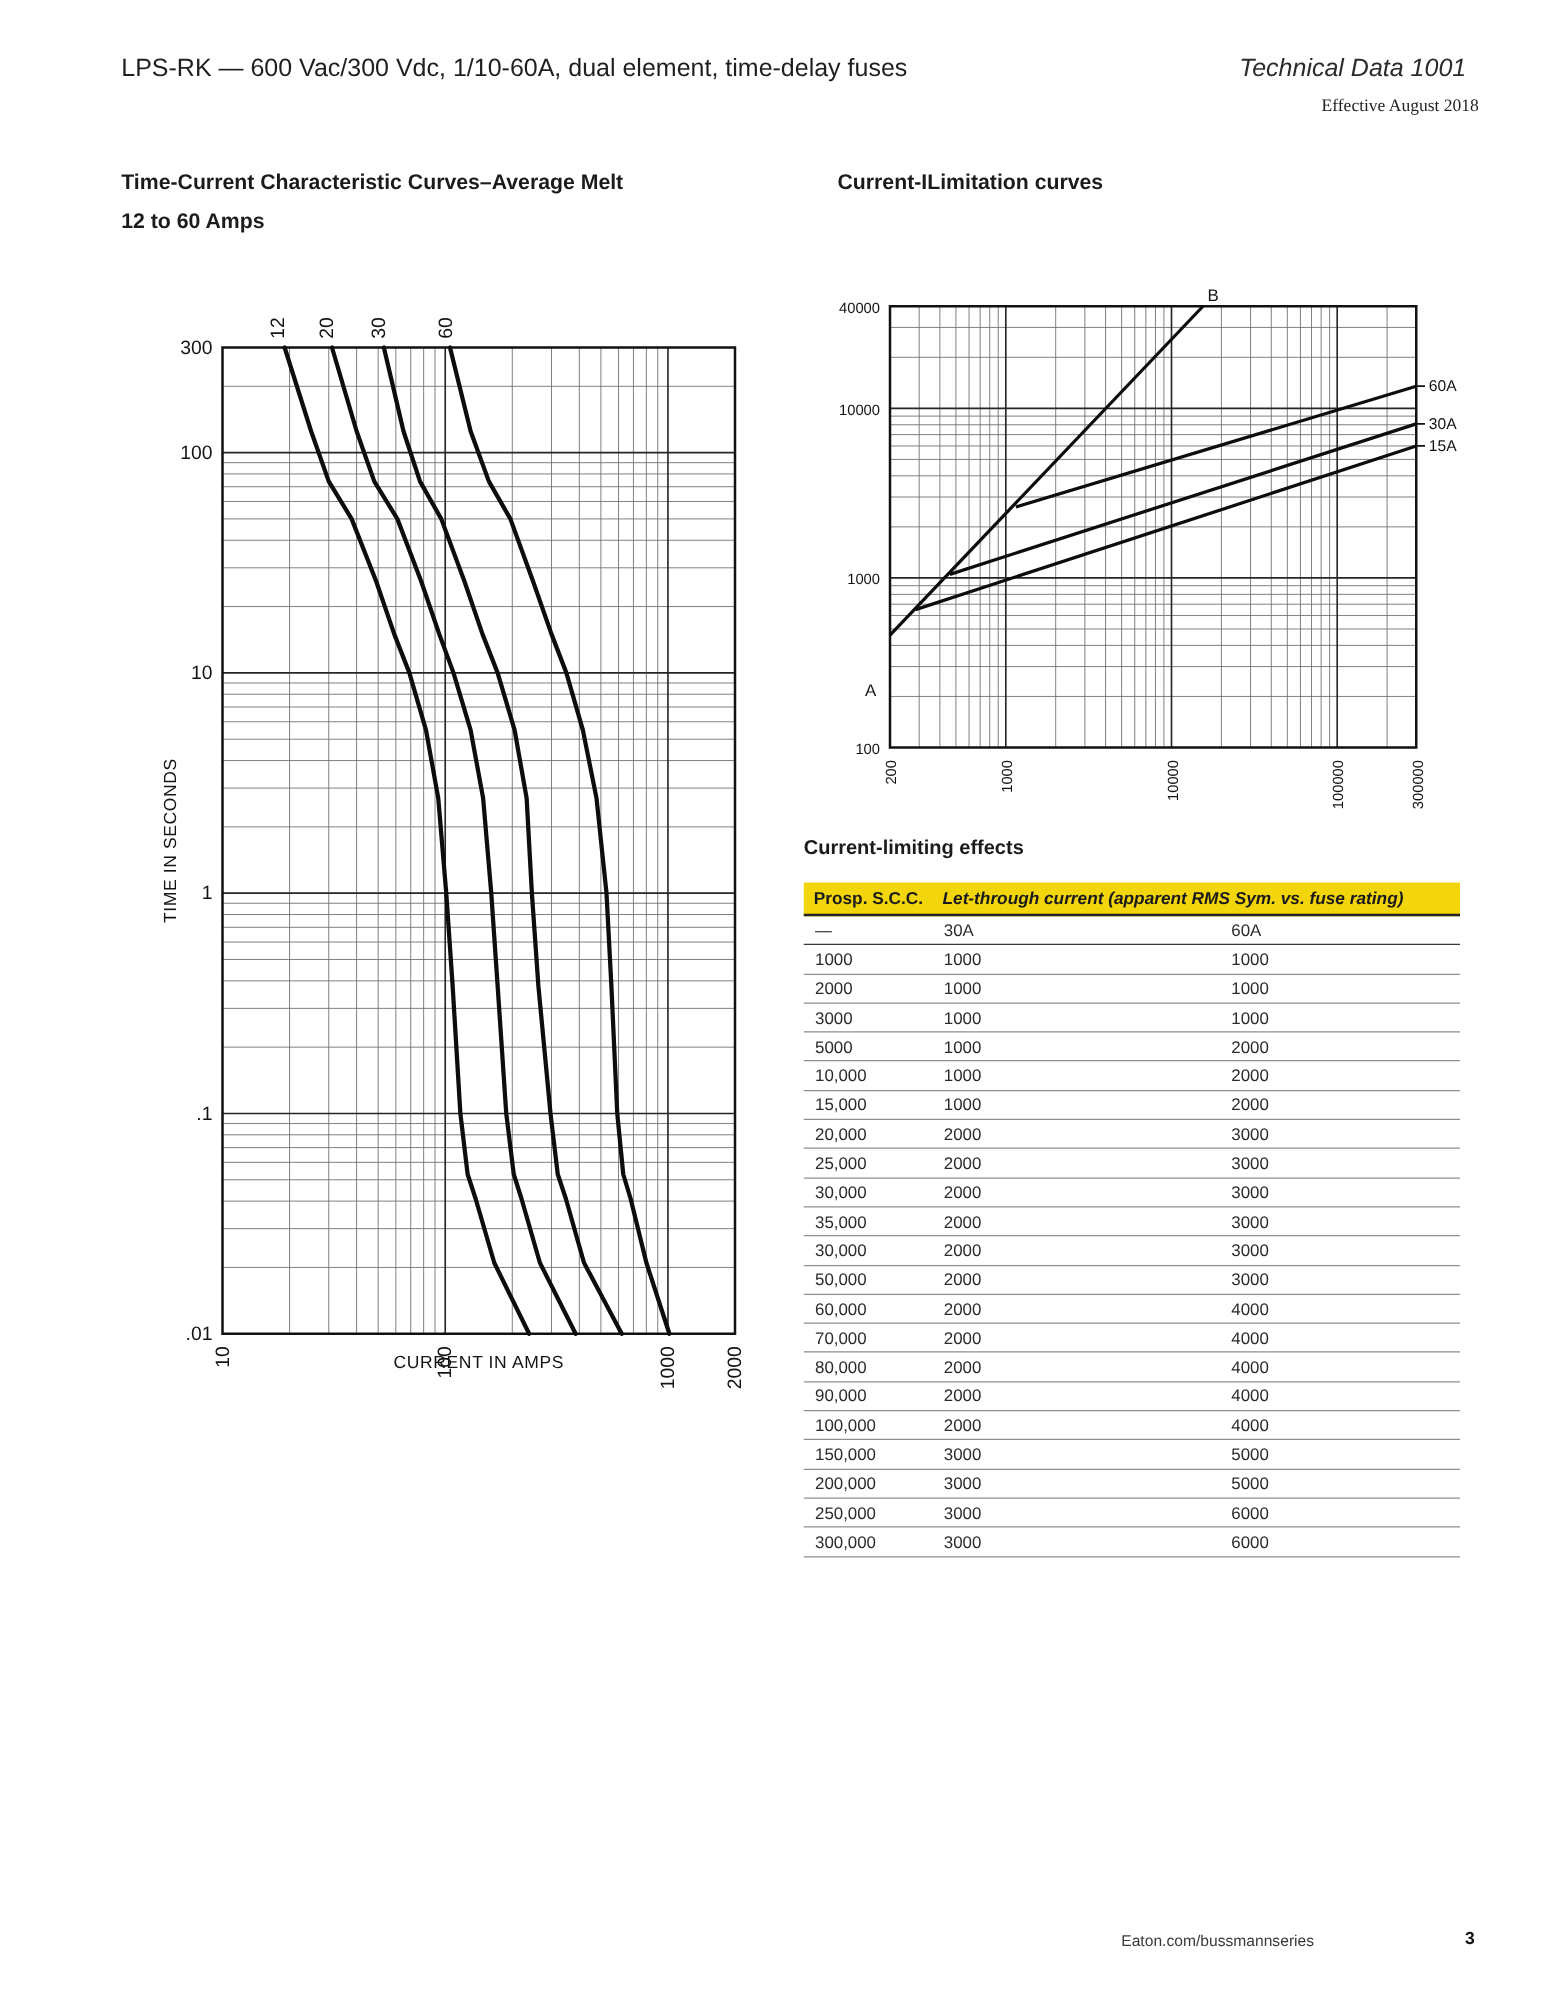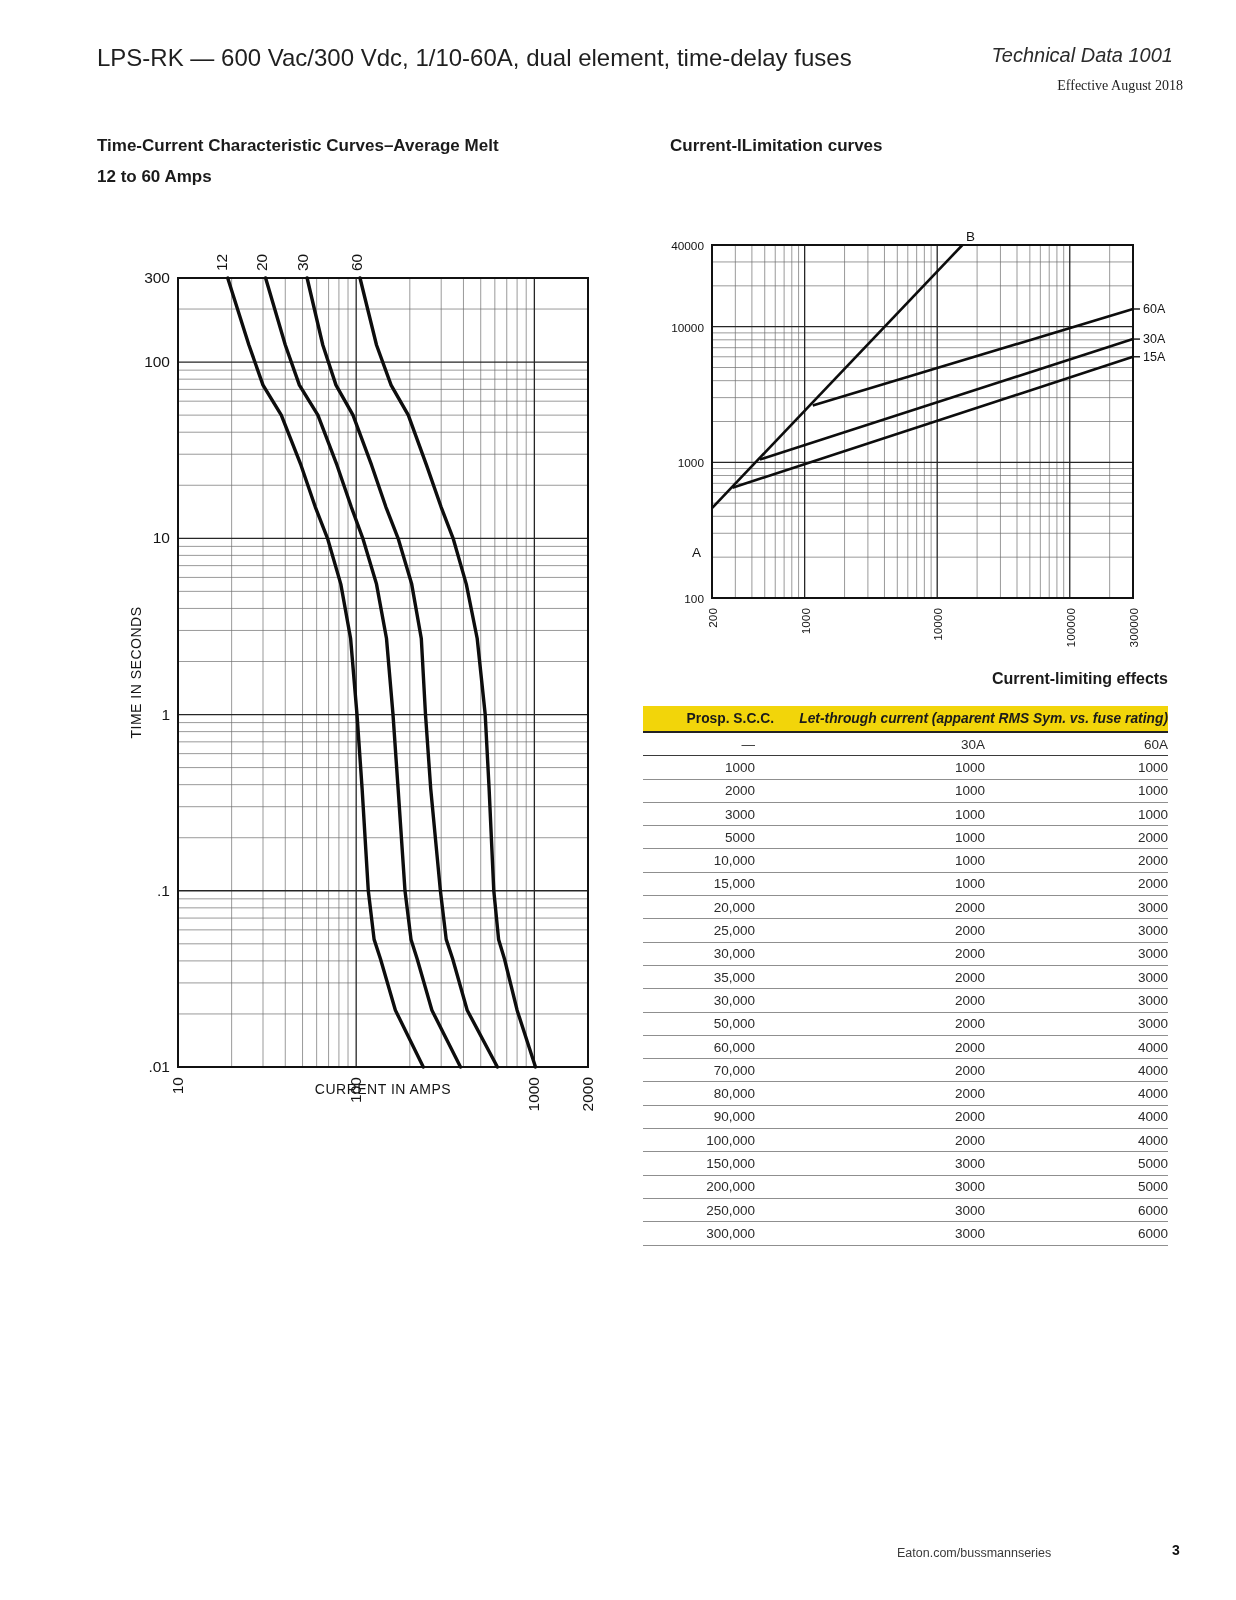--- a/index.html
+++ b/index.html
@@ -1,18 +1,18 @@
 <!DOCTYPE html>
 <html><head>
 <meta charset="utf-8">
 <style>
   html,body{margin:0;padding:0;background:#e8e8e8;}
   .page{position:relative;width:1236px;height:1600px;background:#ffffff;margin:0 auto;
         font-family:"Liberation Sans","DejaVu Sans",sans-serif;color:#1a1a1a;overflow:hidden;}
-  .hdr-title{position:absolute;left:97px;top:44px;font-size:24px;color:#1f1f1f;}
+  .hdr-title{position:absolute;left:97px;top:44px;font-size:20px;color:#1f1f1f;}
   .hdr-doc{position:absolute;right:63px;top:44px;font-size:20px;color:#2b2b2b;font-style:italic;}
   .hdr-eff{position:absolute;right:53px;top:78px;font-size:14px;color:#1f1f1f;font-family:Liberation Serif, serif;}
   .sec-title{position:absolute;font-size:17px;font-weight:bold;color:#1b1b1b;}
   .lt1{left:97px;top:136px;}
   .lt2{left:97px;top:167px;}
   .rt1{left:643px;top:136px;margin-left:27px;}
   svg{position:absolute;}
   #c1{left:90px;top:230px;}
   #c2{left:640px;top:225px;}
   .gmin{stroke:#6e6e6e;stroke-width:0.7;}
@@ -21,25 +21,25 @@
   #c1 .curve{fill:none;stroke:#0d0d0d;stroke-width:3.4;stroke-linecap:round;stroke-linejoin:round;}
   #c2 .curve{fill:none;stroke:#0d0d0d;stroke-width:2.6;stroke-linecap:butt;stroke-linejoin:round;}
   .conn{stroke:#111;stroke-width:1.4;}
   svg text{fill:#141414;}
   #c1 .ytick,#c1 .xtick,#c1 .clab{font-size:15.5px;}
   #c1 .alab{font-size:14px;letter-spacing:0.5px;}
   #c2 .ytick,#c2 .xtick{font-size:11.8px;}
   #c2 .endlab{font-size:12.5px;}
   #c2 .ann{font-size:13.5px;}
   
-  .clt{position:absolute;left:643px;top:669px;width:525px;text-align:right;}
+  .clt{position:absolute;left:643px;top:669px;width:525px;}
   .clt h3{margin:0 0 17px 0;font-size:16px;line-height:20px;color:#1b1b1b;}
   .tbl-head{display:flex;align-items:center;height:25px;background:#F2D50A;
             border-bottom:2px solid #222;font-weight:bold;font-size:13.8px;color:#1a1a1a;}
-  .tbl-head .h0{width:103px;padding-left:28px;}
+  .tbl-head .h0{width:103px;padding-left:8px;}
   .tbl-head .h1{flex:1;font-style:italic;}
   .trow{display:flex;align-items:center;height:23.3px;border-bottom:1px solid #8f8f8f;
         font-size:13.5px;color:#2b2b2b;box-sizing:border-box;}
   .trow.sub{border-bottom:1.6px solid #3a3a3a;}
   .trow .c0{width:103px;padding-left:9px;}
   .trow .c1{width:230px;}
   .trow .c2{flex:1;}
   .ftr-site{position:absolute;left:897px;top:1546px;font-size:12.5px;color:#3a3a3a;text-align:right;}
   .ftr-page{position:absolute;left:1172px;top:1542px;font-size:14px;font-weight:bold;color:#111;}
 </style>

